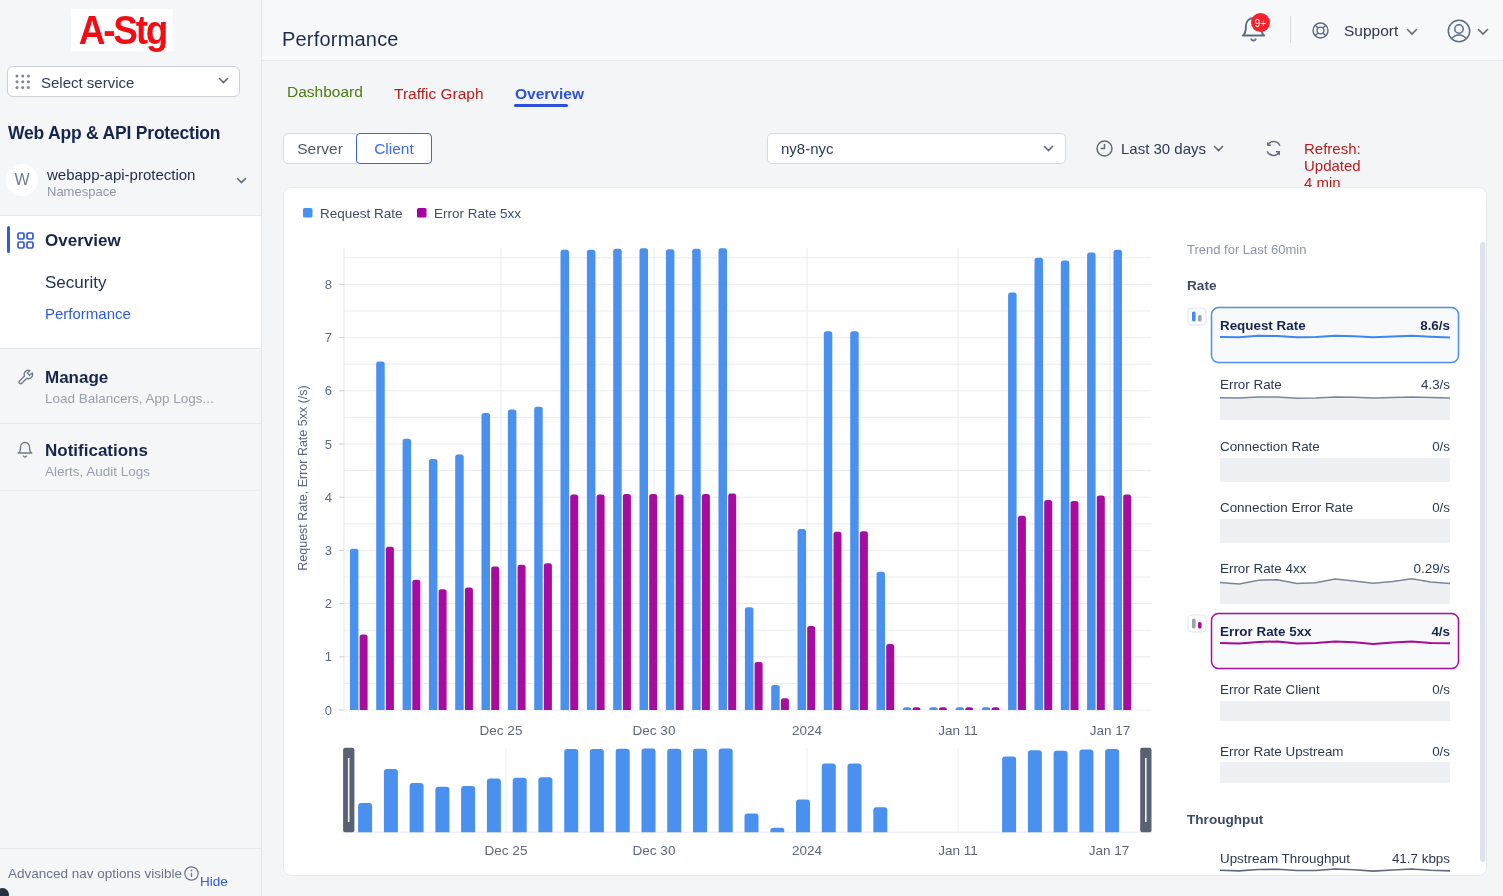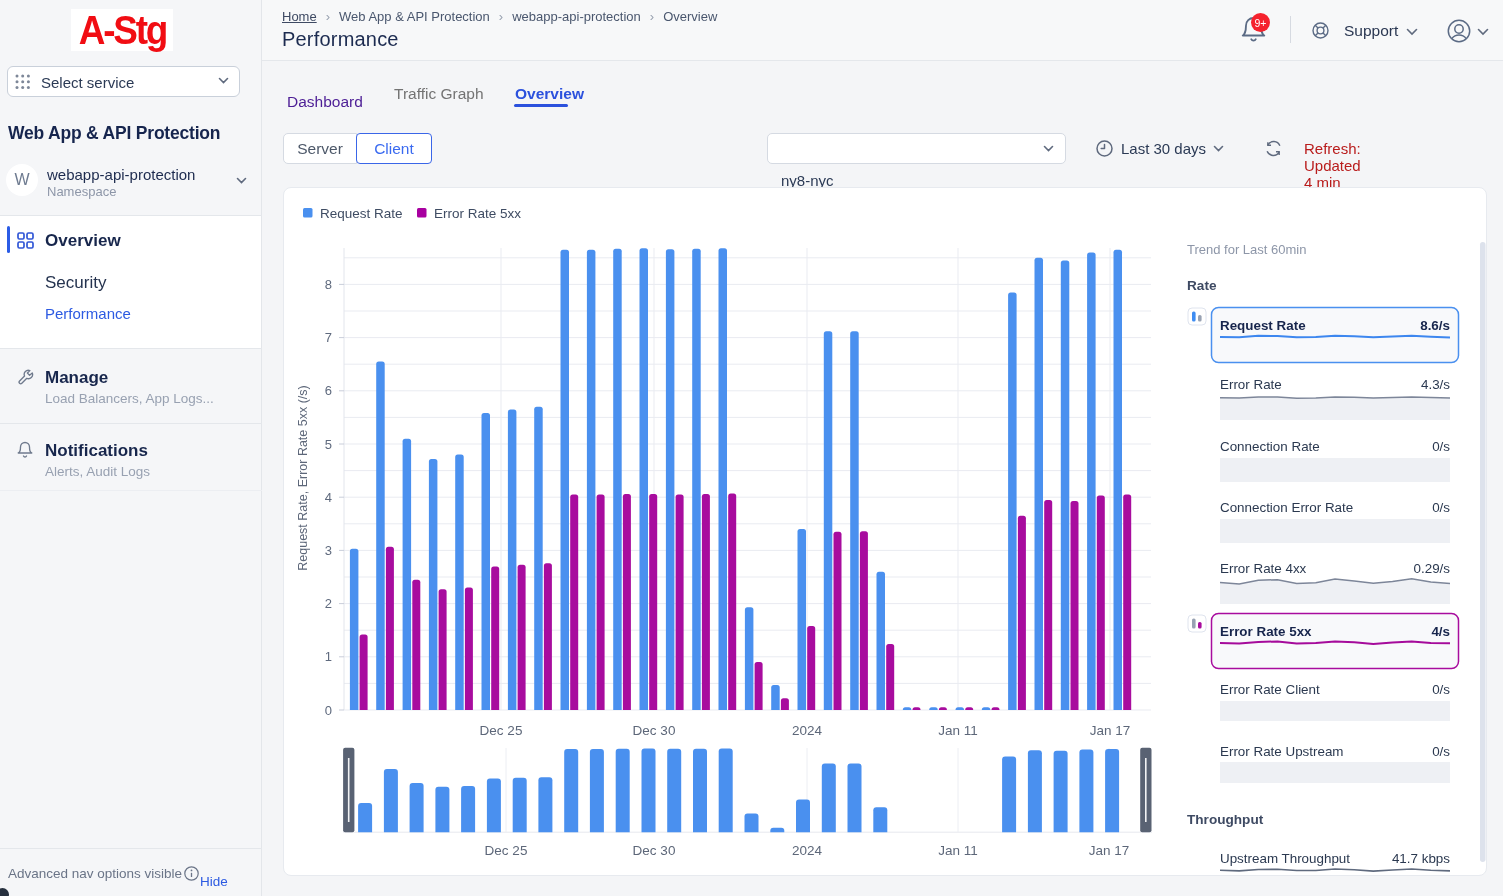--- a/index.html
+++ b/index.html
@@ -76,23 +76,20 @@
     <svg class="abs" style="left:184px;top:866px" width="15" height="15" viewBox="0 0 15 15">
         <circle cx="7.5" cy="7.5" r="6.7" fill="none" stroke="#6a7487" stroke-width="1.2"></circle>
         <line x1="7.5" y1="6.8" x2="7.5" y2="11" stroke="#6a7487" stroke-width="1.3"></line>
         <circle cx="7.5" cy="4.4" r="0.9" fill="#6a7487"></circle>
       </svg>
     <div class="abs" style="left:200px;top:866px;font-size:13.5px;color:#2c5ae2;margin-top:8px;">Hide</div>
     <div class="abs" style="left:-4px;top:888px;width:13px;height:13px;border-radius:50%;background:#26303e;"></div>
   </div>
 
   <div class="abs" style="left:262px;top:0;width:1241px;height:60px;background:#f7f8f9;"></div>
-  <div class="abs" style="left:282px;top:9px;font-size:13px;color:#3e4a63;">
-    <span style="text-decoration:underline;">Home</span><span style="color:#98a1b0;padding:0 9px;">›</span><span style="color:#4a576e;">Web App &amp; API Protection</span><span style="color:#98a1b0;padding:0 9px;">›</span><span style="color:#4a576e;">webapp-api-protection</span><span style="color:#98a1b0;padding:0 9px;">›</span><span style="color:#4a576e;">Overview</span>
-  </div>
   <div class="abs" style="left:282px;top:28px;font-size:20px;font-weight:500;color:#1c2b50;letter-spacing:0.2px;">Performance</div>
   <div class="abs" style="left:262px;top:60px;width:1241px;height:1px;background:#e4e7eb;"></div>
 
   <svg class="abs" style="left:1241px;top:15px" width="25" height="27" viewBox="0 0 25 27">
     <path d="M20 10.5a7.5 7.5 0 0 0-15 0c0 8.5-3.3 10-3.3 10h21.6S20 19 20 10.5" fill="none" stroke="#5b6b85" stroke-width="1.8" stroke-linejoin="round" stroke-linecap="round"></path>
     <path d="M10.2 24.2a2.6 2.6 0 0 0 4.6 0" fill="none" stroke="#5b6b85" stroke-width="1.8" stroke-linecap="round"></path>
   </svg>
   <div class="abs" style="left:1251px;top:13px;width:19px;height:19px;border-radius:50%;background:#f5222d;color:#fff;font-size:10.5px;display:flex;align-items:center;justify-content:center;">9+</div>
   <div class="abs" style="left:1290px;top:16px;width:1px;height:27px;background:#d6dae1;"></div>
   <svg class="abs" style="left:1312px;top:22px" width="17" height="17" viewBox="0 0 17 17">
@@ -106,30 +103,30 @@
     </svg>
   <svg class="abs" style="left:1447px;top:19px" width="24" height="24" viewBox="0 0 24 24">
     <circle cx="12" cy="12" r="10.7" fill="none" stroke="#5b6b85" stroke-width="1.5"></circle>
     <circle cx="12" cy="10" r="4.2" fill="none" stroke="#5b6b85" stroke-width="1.5"></circle>
     <path d="M4.8 19.6 a9 9 0 0 1 14.4 0" fill="none" stroke="#5b6b85" stroke-width="1.5"></path>
   </svg>
   <svg class="abs" style="left:1477px;top:28px" width="12" height="8" viewBox="0 0 12 8">
       <path d="M1.5 1.5 L6 6 L10.5 1.5" stroke="#5f6a7e" stroke-width="1.6" fill="none" stroke-linecap="round"></path>
     </svg>
 
-  <div class="abs" style="left:287px;top:93px;font-size:15.5px;color:#4c1d95;">Dashboard</div>
-  <div class="abs" style="left:394px;top:85px;font-size:15.5px;color:#737373;">Traffic Graph</div>
+  <div class="abs" style="left:287px;top:83px;font-size:15.5px;color:#4d7c0f;">Dashboard</div>
+  <div class="abs" style="left:394px;top:85px;font-size:15.5px;color:#b91c1c;">Traffic Graph</div>
   <div class="abs" style="left:515px;top:85px;font-size:15.5px;font-weight:bold;color:#2b51dd;">Overview</div>
   <div class="abs" style="left:514px;top:104px;width:54px;height:3px;background:#2b51dd;border-radius:2px;"></div>
 
   <div class="abs" style="left:283px;top:133px;width:74px;height:31px;background:#fff;border:1px solid #d5dae2;border-radius:5px 0 0 5px;display:flex;align-items:center;justify-content:center;font-size:15.5px;color:#4d5869;">Server</div>
   <div class="abs" style="left:356px;top:133px;width:76px;height:31px;background:#fff;border:1.5px solid #3a66e8;border-radius:4px;display:flex;align-items:center;justify-content:center;font-size:15.5px;color:#3a6af0;">Client</div>
 
   <div class="abs" style="left:767px;top:133px;width:299px;height:31px;background:#fff;border:1px solid #d5dae2;border-radius:5px;"></div>
-  <div class="abs" style="left:781px;top:140px;font-size:15px;color:#2b3a55;margin-top:32px;">ny8-nyc</div>
+  <div class="abs" style="left:781px;top:140px;font-size:15px;color:#2b3a55;">ny8-nyc</div>
   <svg class="abs" style="left:1043px;top:145px" width="11" height="8" viewBox="0 0 11 8">
       <path d="M1.5 1.5 L5.5 5.5 L9.5 1.5" stroke="#5f6a7e" stroke-width="1.6" fill="none" stroke-linecap="round"></path>
     </svg>
 
   <svg class="abs" style="left:1096px;top:140px" width="17" height="17" viewBox="0 0 17 17">
     <circle cx="8.5" cy="8.5" r="7.5" fill="none" stroke="#5f6a7e" stroke-width="1.5"></circle>
     <path d="M8.5 4.6 L8.5 8.5 L5.2 8.5" fill="none" stroke="#5f6a7e" stroke-width="1.5" stroke-linecap="round" stroke-linejoin="round"></path>
   </svg>
   <div class="abs" style="left:1121px;top:140px;font-size:15px;color:#2b3a55;">Last 30 days</div>
   <svg class="abs" style="left:1213px;top:145px" width="11" height="8" viewBox="0 0 11 8">

